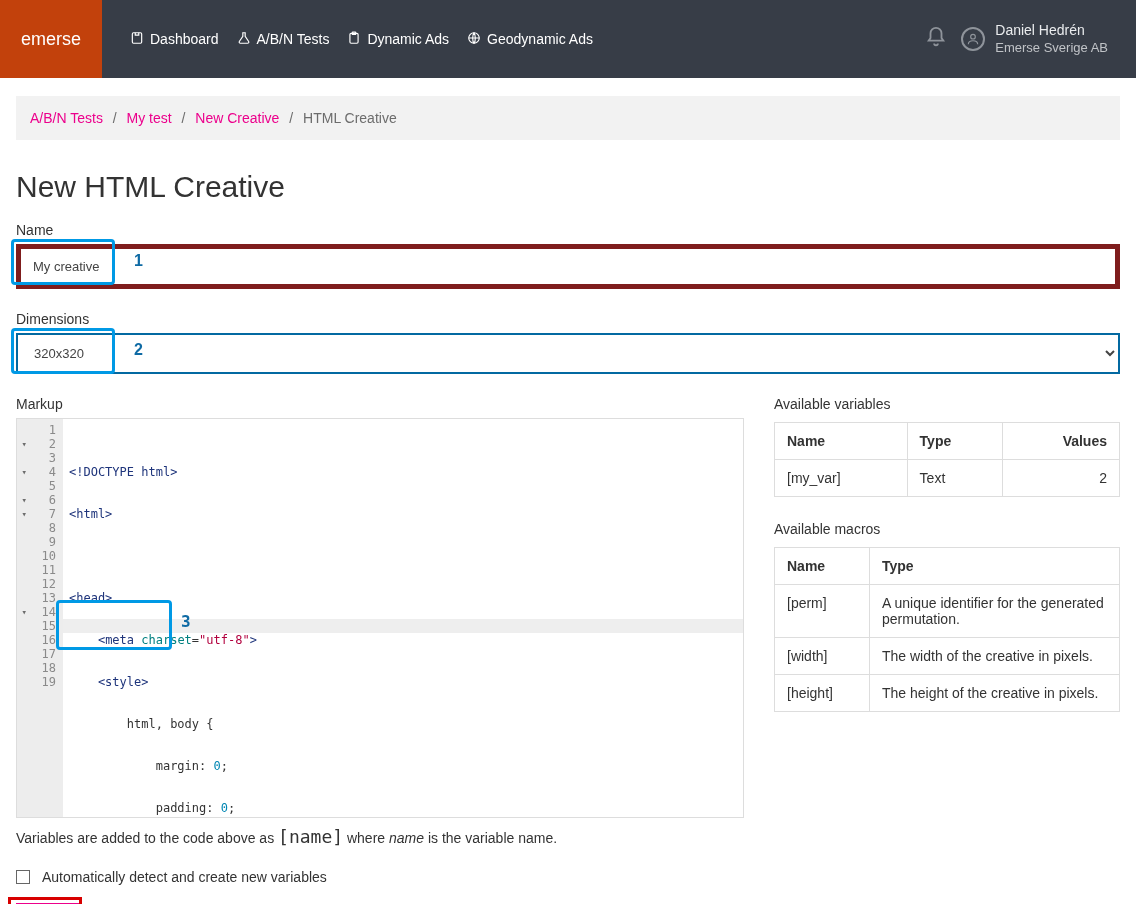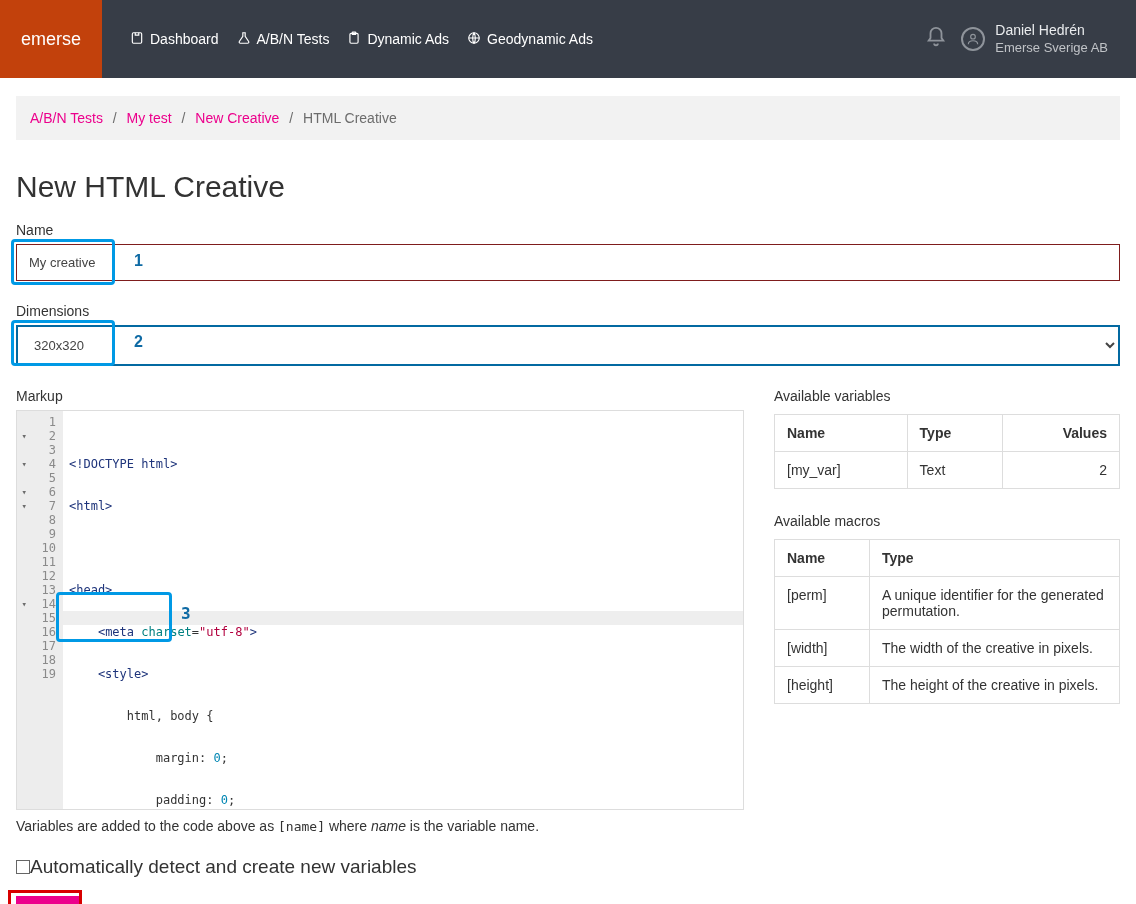--- a/index.html
+++ b/index.html
@@ -23,21 +23,21 @@
   .bc-bar a { color:#ec008c; text-decoration:none; }
   .bc-sep { color:#6c6c6c; padding:0 6px; }
   .bc-current { color:#6c6c6c; }
 
   
   .main { padding: 16px 16px 40px 16px; }
   h1 { font-size:30px; font-weight:400; color:#333; margin:14px 0 18px 0; }
 
   .field-label { font-size:14px; color:#333; margin-bottom:6px; }
   .input-row { position:relative; margin-bottom:22px; }
-  .text-input { width:100%; border:1px solid #7f1d1d; padding:10px 12px; font-size:13px; color:#444; background:#fff; }
+  .text-input { width:100%; border:5px solid #7f1d1d; padding:10px 12px; font-size:13px; color:#444; background:#fff; }
   .select-input { width:100%; border:2px solid #0369a1; padding:10px 12px; font-size:13px; color:#444; background:#fff; appearance:auto; }
   .hl-blue { outline:3px solid #0099e5; position:absolute; border-radius:1px; }
   .annot { position:absolute; color:#0e6aa4; font-weight:700; font-size:16px; }
   .hl-red { position:absolute; border:3px solid #d80000; }
 
   
   .cols { display:flex; gap:30px; align-items:flex-start; }
   .left { flex:1; }
   .right { width:346px; }
 
@@ -49,24 +49,24 @@
   .code { flex:1; padding:4px 0 4px 6px; line-height:14px; white-space:pre; position:relative; color:#333; }
   .code-line { height:14px; }
   .tag { color:#1e347b; }
   .attr { color:#008080; }
   .str { color:#b2003e; }
   .punc { color:#333; }
   .num { color:#0086b3; }
   .line-highlight { position:absolute; left:0; right:0; height:14px; background:#eeeeee; }
 
   .helper { font-size:14px; color:#333; margin-top:8px; }
-  .helper code { font-family:Menlo,Consolas,monospace; font-size:13px; }
+  .helper code { font-family:Menlo,Consolas,monospace; font-size:18px; }
   .helper em { font-style:italic; }
 
-  .check-row { display:flex; align-items:center; gap:0; margin-top:22px; font-size:19px; }
+  .check-row { display:flex; align-items:center; gap:12px; margin-top:22px; font-size:14px; }
   .checkbox { width:14px; height:14px; border:1px solid #666; display:inline-block; background:#fff; }
 
   .save-btn { background:#ec008c; color:#fff; border:none; padding:10px 16px; font-size:14px; margin-top:18px; cursor:pointer; }
   .save-wrap { position:relative; display:inline-block; }
 
   
   .sect-heading { font-size:14px; color:#333; margin-bottom:10px; }
   table { width:100%; border-collapse:collapse; font-size:14px; }
   th,td { border:1px solid #ddd; padding:10px 12px; text-align:left; vertical-align:top; }
   th { font-weight:700; background:#fff; }

